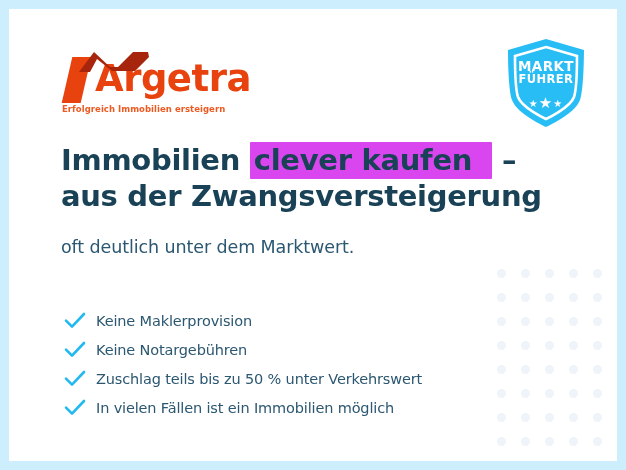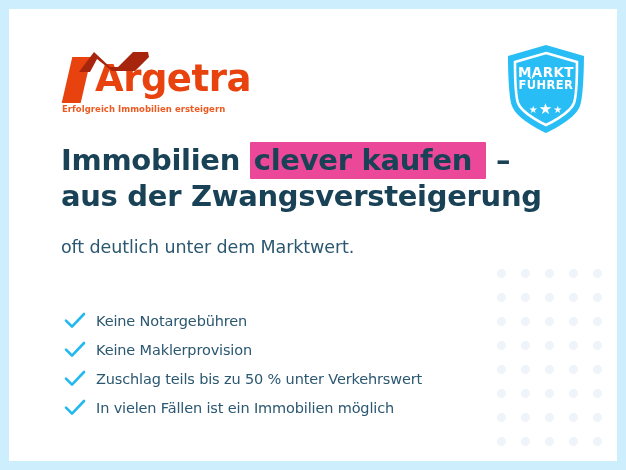--- a/index.html
+++ b/index.html
@@ -105,21 +105,21 @@
     font-size: 8.5px;
     letter-spacing: 0.05px;
     color: #ec5a22;
     white-space: nowrap;
   }
 
   
   .badge {
     position: absolute;
     right: 29px;
-    top: 34px;
+    top: 28px;
     width: 84px;
     height: 92px;
     z-index: 3;
   }
   .badge svg { display: block; }
   .badge-text {
     position: absolute;
     left: 0; right: 0;
     top: 22px;
     text-align: center;
@@ -154,22 +154,22 @@
     font-family: "DejaVu Sans", sans-serif;
     font-weight: bold;
     font-size: 29px;
     line-height: 1.25;
     color: #1a4257;
     letter-spacing: -0.3px;
     white-space: nowrap;
   }
   .headline .hl-line { display: block; }
   .hl-mark {
-    background: #ec4899;
-    padding: 1px 14px 2px 4px;
+    background: #d946ef;
+    padding: 1px 20px 2px 4px;
     border-radius: 1px;
   }
 
   
   .subheading {
     position: absolute;
     left: 52px;
     top: 225px;
     z-index: 2;
     font-family: "DejaVu Sans", sans-serif;
@@ -379,29 +379,29 @@
       <span class="sub-line">oft deutlich unter dem Marktwert.</span>
     </p>
 
     <ul class="benefits" id="benefits-list">
         <li class="benefit-item">
           <span class="check-icon">
             <svg width="22" height="17" viewBox="0 0 22 17" xmlns="http://www.w3.org/2000/svg">
               <path d="M2 8.6 L8 14.6 L20 2" fill="none" stroke="#22b8f0" stroke-width="2.6" stroke-linecap="round" stroke-linejoin="round"></path>
             </svg>
           </span>
-          <span class="benefit-label">Keine Notargebühren</span>
+          <span class="benefit-label">Keine Maklerprovision</span>
         </li>
         <li class="benefit-item">
           <span class="check-icon">
             <svg width="22" height="17" viewBox="0 0 22 17" xmlns="http://www.w3.org/2000/svg">
               <path d="M2 8.6 L8 14.6 L20 2" fill="none" stroke="#22b8f0" stroke-width="2.6" stroke-linecap="round" stroke-linejoin="round"></path>
             </svg>
           </span>
-          <span class="benefit-label">Keine Maklerprovision</span>
+          <span class="benefit-label">Keine Notargebühren</span>
         </li>
         <li class="benefit-item">
           <span class="check-icon">
             <svg width="22" height="17" viewBox="0 0 22 17" xmlns="http://www.w3.org/2000/svg">
               <path d="M2 8.6 L8 14.6 L20 2" fill="none" stroke="#22b8f0" stroke-width="2.6" stroke-linecap="round" stroke-linejoin="round"></path>
             </svg>
           </span>
           <span class="benefit-label">Zuschlag teils bis zu 50 % unter Verkehrswert</span>
         </li>
         <li class="benefit-item">

